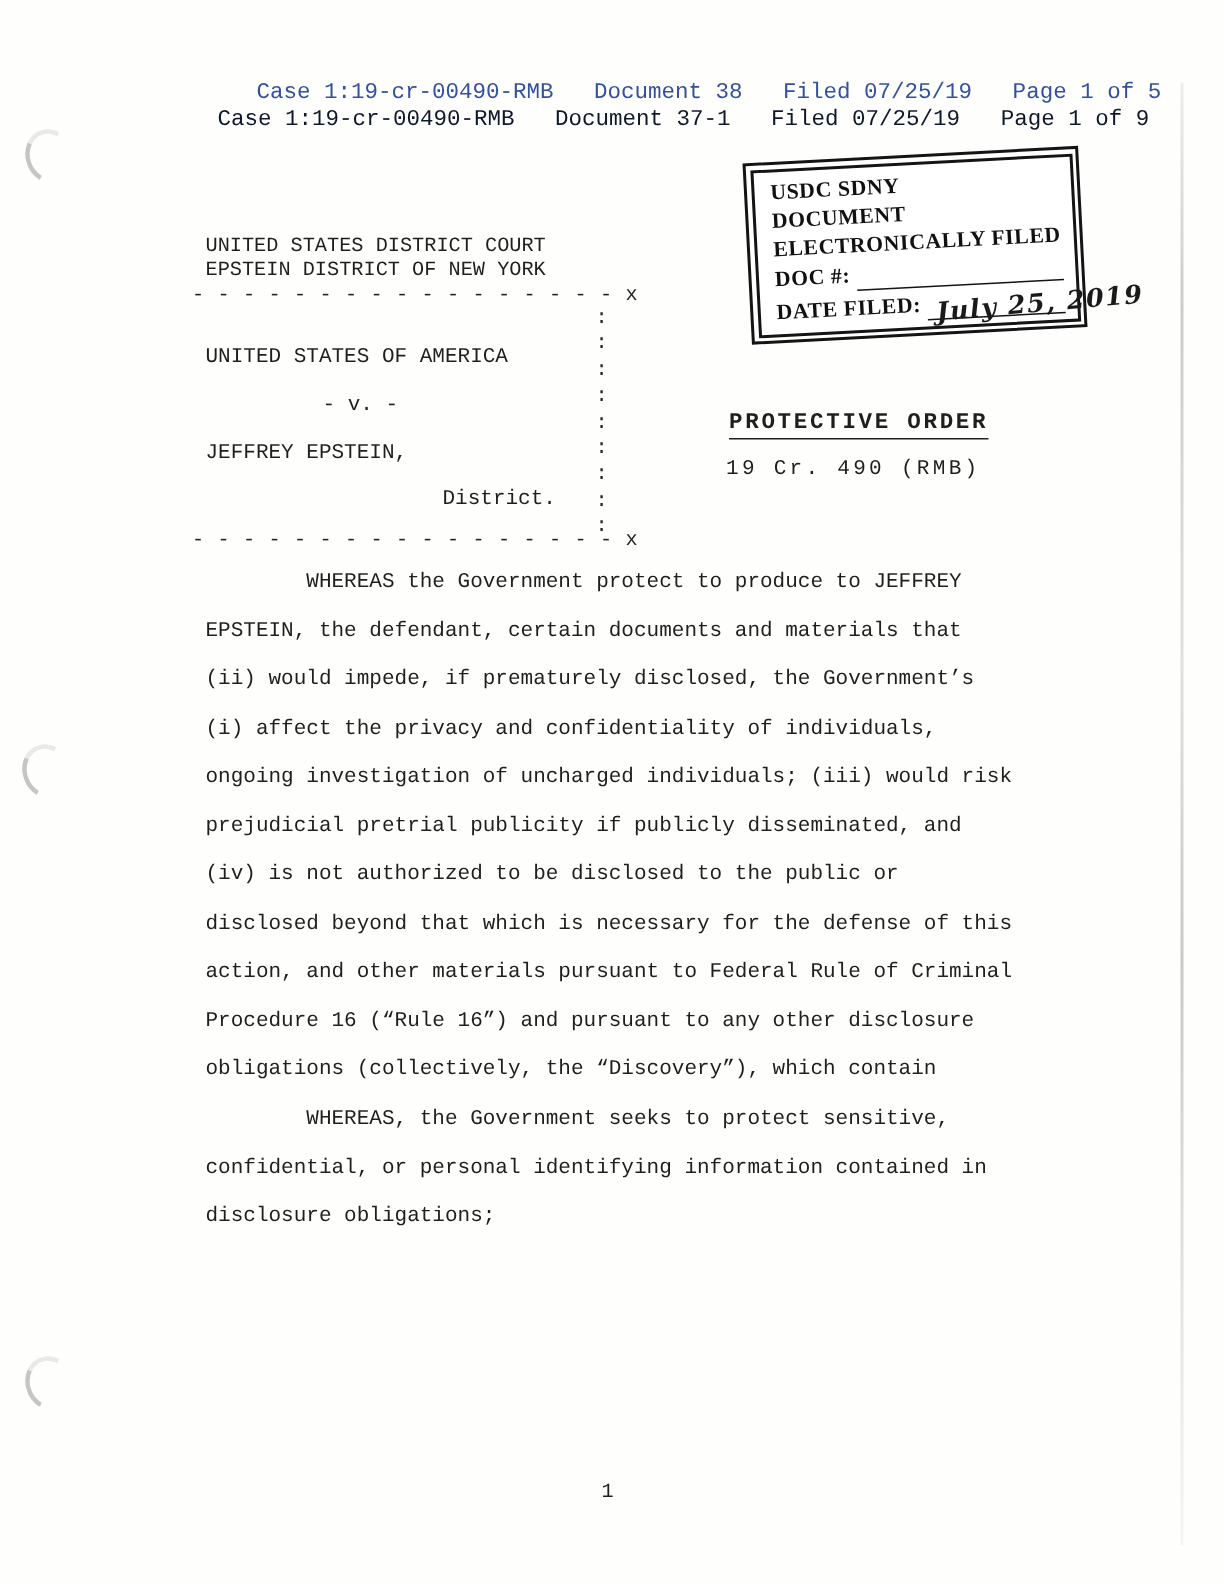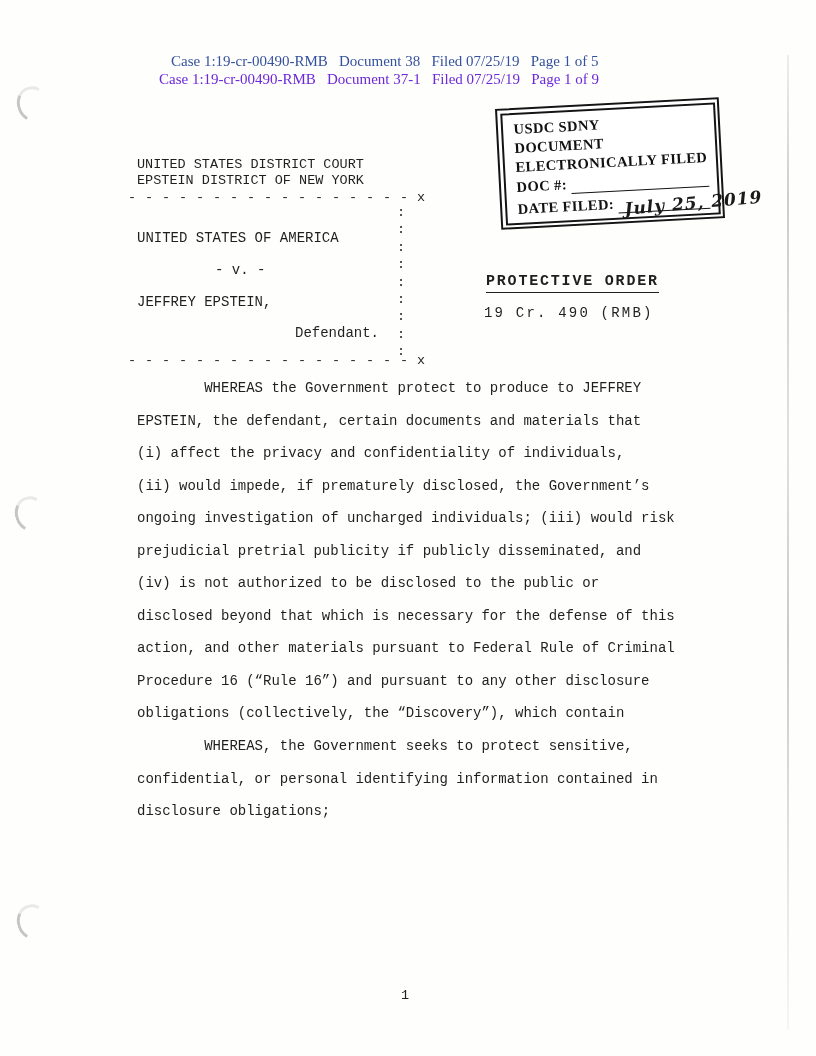--- a/index.html
+++ b/index.html
@@ -11,23 +11,23 @@
     margin: 0 auto;
     background: #fefefd;
     overflow: hidden;
     font-family: "Liberation Mono", "DejaVu Sans Mono", monospace;
     color: #1f1f1f;
   }
   .mono { font-family: "Liberation Mono", "DejaVu Sans Mono", monospace; white-space: pre; margin-top: 32px; }
   .abs { position: absolute; }
 
   
-  .hdr { font-family: Liberation Serif, serif; font-size: 15px; white-space: pre; }
+  .hdr { font-family: Liberation Mono, monospace; font-size: 15px; white-space: pre; }
   .hdr1 { left: 171px; top: 53px; color: #34519e; }
-  .hdr2 { left: 159px; top: 71px; color: #6d28d9; }
+  .hdr2 { left: 145px; top: 71px; color: #0f172a; }
 
   
   .stamp {
     left: 498px; top: 103px; width: 224px; height: 121px;
     border: 2.5px solid #141414;
     padding: 2.5px;
     transform: rotate(-3deg);
     background: rgba(255,255,255,0.85);
   }
   .stamp-inner {
@@ -136,31 +136,31 @@
     <div>:</div>
     <div>:</div>
     <div>:</div>
     <div>:</div>
     <div>:</div>
   </div>
 
   <div class="abs cap" style="left:137px; top:230px; font-size:14px;">UNITED STATES OF AMERICA</div>
   <div class="abs cap" style="left:215px; top:262px; font-size:14px;">- v. -</div>
   <div class="abs cap" style="left:137px; top:294px; font-size:14px;">JEFFREY EPSTEIN,</div>
-  <div class="abs cap" style="left:295px; top:325px; font-size:14px;">Defendant.</div>
+  <div class="abs cap" style="left:295px; top:325px; font-size:14px;">District.</div>
   <div class="abs rule" style="left:128px; top:353px;">- - - - - - - - - - - - - - - - - x</div>
 
   <div class="abs mono po-title">PROTECTIVE ORDER</div>
   <div class="abs mono case-no">19 Cr. 490 (RMB)</div>
 
   <div class="abs body-block">
     <div>        WHEREAS the Government protect to produce to JEFFREY</div>
     <div>EPSTEIN, the defendant, certain documents and materials that</div>
+    <div>(ii) would impede, if prematurely disclosed, the Government’s</div>
     <div>(i) affect the privacy and confidentiality of individuals,</div>
-    <div>(ii) would impede, if prematurely disclosed, the Government’s</div>
     <div>ongoing investigation of uncharged individuals; (iii) would risk</div>
     <div>prejudicial pretrial publicity if publicly disseminated, and</div>
     <div>(iv) is not authorized to be disclosed to the public or</div>
     <div>disclosed beyond that which is necessary for the defense of this</div>
     <div>action, and other materials pursuant to Federal Rule of Criminal</div>
     <div>Procedure 16 (“Rule 16”) and pursuant to any other disclosure</div>
     <div>obligations (collectively, the “Discovery”), which contain</div>
     <div>        WHEREAS, the Government seeks to protect sensitive,</div>
     <div>confidential, or personal identifying information contained in</div>
     <div>disclosure obligations;</div>

